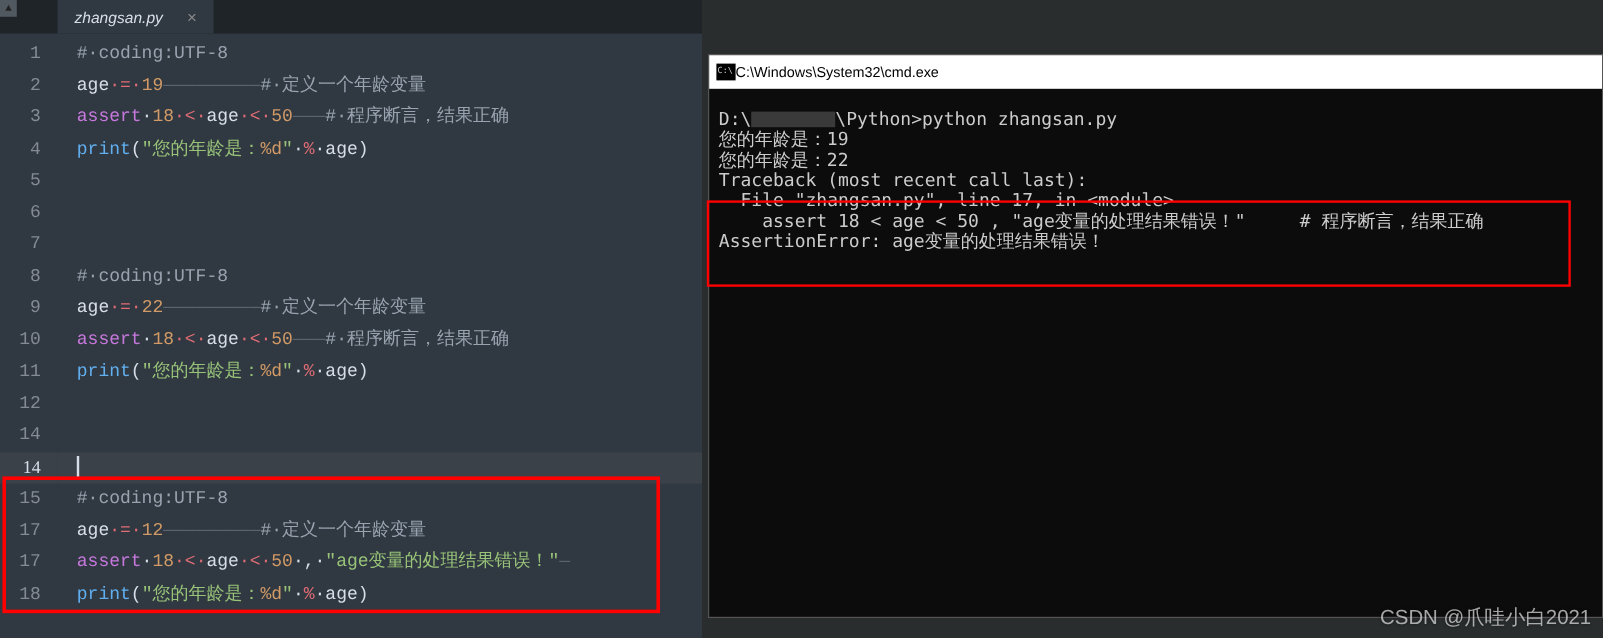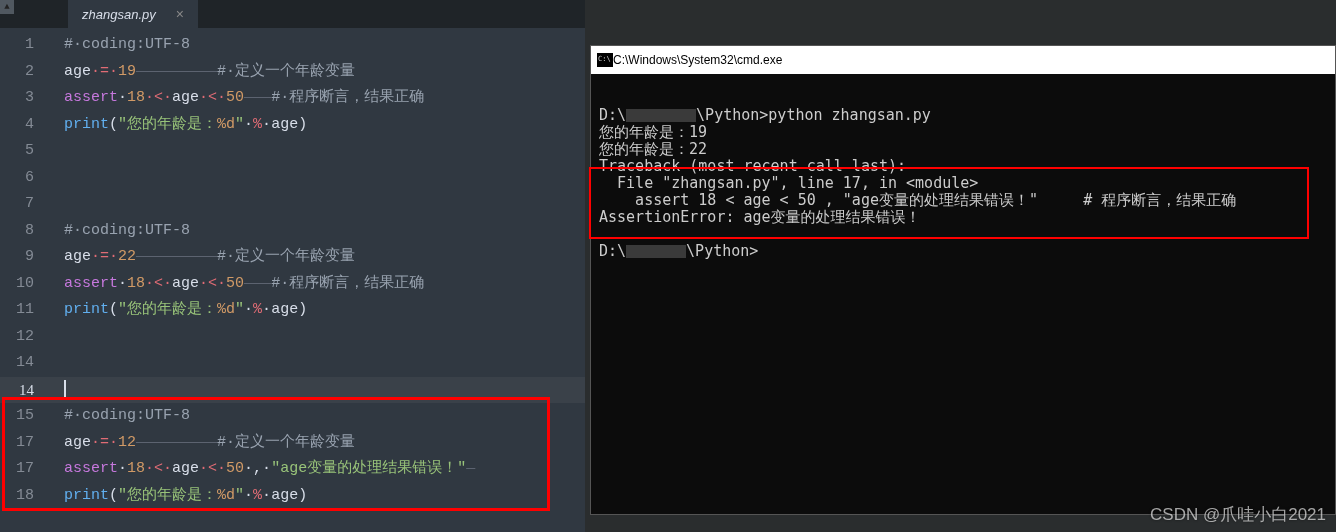--- a/index.html
+++ b/index.html
@@ -1,18 +1,18 @@
 <!DOCTYPE html>
 <html><head>
 <meta charset="utf-8">
 <style>
 * { margin:0; padding:0; box-sizing:border-box; }
 body { width:1336px; height:532px; background:#2a2d2e; font-family:Consolas,'Courier New',monospace; position:relative; overflow:hidden; }
 .editor-pane { position:absolute; left:0; top:0; width:585px; height:532px; background:#303841; }
-.tabs { height:28px; background:#1f2428; display:flex; align-items:stretch; padding-left:68px; }
+.tabs { height:28px; background:#1f2428; display:flex; align-items:stretch; padding-left:48px; }
 .tab { background:#303841; padding:4px 14px; display:flex; align-items:center; gap:20px; color:#d8dee9; font-size:13px; font-style:italic; font-family:Arial,sans-serif; }
 .tab .close { color:#888; font-style:normal; font-size:14px; }
 .code-area { display:flex; height:calc(100% - 28px); }
 .gutter { width:48px; background:#303841; padding-top:4px; text-align:right; }
 .ln { color:#848b95; font-size:15px; line-height:26.5px; padding-right:14px; }
 .ln.hl { background:#3a4149; color:#d8dee9;font-family:Liberation Serif, serif; }
 .code { flex:1; padding-top:4px; font-size:15px; line-height:26.5px; position:relative; }
 .code-line { white-space:pre; color:#d8dee9; padding-left:16px; position:relative; }
 .c-comment { color:#99a3b0; }
 .c-kw { color:#c678dd;font-family:Liberation Mono, monospace; }
@@ -25,21 +25,21 @@
 .c-fmt { color:#d19a66; }
 .c-dim { color:#5c6370; }
 .cursor { display:inline-block; width:2px; height:18px; background:#d8dee9; vertical-align:middle; }
 .red-box-editor { position:absolute; border:3px solid #ff0000; pointer-events:none; z-index:5; }
 .scroll-arrow { position:absolute; left:0; top:0; width:14px; height:14px; background:#505860; color:#222; font-size:9px; display:flex; align-items:center; justify-content:center; }
 
 .cmd-pane { position:absolute; left:590px; top:45px; width:746px; height:470px; background:#0c0c0c; border:1px solid #555; }
 .cmd-title { height:28px; background:#fff; display:flex; align-items:center; padding:0 6px; gap:0; font-family:'Segoe UI',Tahoma,sans-serif; font-size:12px; color:#000; }
 .cmd-icon { width:16px; height:14px; background:#000; position:relative; }
 .cmd-icon::after { content:'C:\\'; color:#ccc; font-size:7px; position:absolute; left:1px; top:2px; font-family:monospace; }
-.cmd-body { padding:16px 8px; font-family:'NSimSun','SimSun',Consolas,monospace; font-size:15px; line-height:17px; color:#cccccc; position:relative; }
+.cmd-body { padding:0 8px; font-family:'NSimSun','SimSun',Consolas,monospace; font-size:15px; line-height:17px; color:#cccccc; position:relative; }
 .cmd-line { white-space:pre; }
 .redact { display:inline-block; background:#3a3a3a; height:13px; vertical-align:middle; }
 .red-box-cmd { position:absolute; border:2px solid #ff0000; pointer-events:none; }
 
 .watermark { position:absolute; right:10px; bottom:6px; color:#d0d0d0; font-family:Arial,'Microsoft YaHei',sans-serif; font-size:17px; opacity:0.78; text-shadow:0 0 3px rgba(0,0,0,.7); }
 </style>
 </head>
 <body>
 
 <div class="editor-pane">
@@ -103,18 +103,17 @@
   <div class="cmd-body">
     <div class="cmd-line">&nbsp;</div>
     <div class="cmd-line"><span>D:\</span><span class="redact" style="width:70px;"></span><span>\Python&gt;python zhangsan.py</span></div>
     <div class="cmd-line">您的年龄是：19</div>
     <div class="cmd-line">您的年龄是：22</div>
     <div class="cmd-line">Traceback (most recent call last):</div>
     <div class="cmd-line">  File "zhangsan.py", line 17, in &lt;module&gt;</div>
     <div class="cmd-line">    assert 18 &lt; age &lt; 50 , "age变量的处理结果错误！"     # 程序断言，结果正确</div>
     <div class="cmd-line">AssertionError: age变量的处理结果错误！</div>
     <div class="cmd-line">&nbsp;</div>
-    <div class="cmd-line"><span>D:\</span><span class="redact" style="width:60px;"></span><span>\Python&gt;</span></div>
     <div class="red-box-cmd" style="left:-2px; top:93px; width:720px; height:72px;"></div>
   </div>
 </div>
 
 <div class="watermark">CSDN @爪哇小白2021</div>
 
 </body></html>

